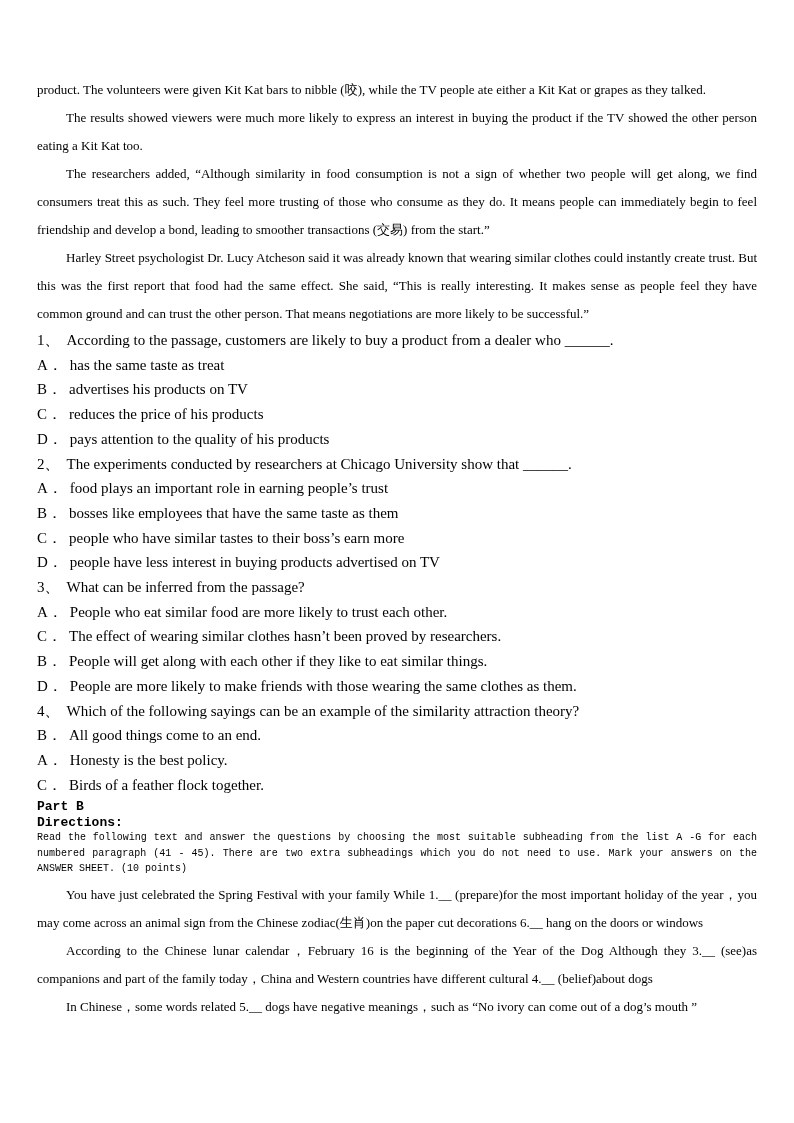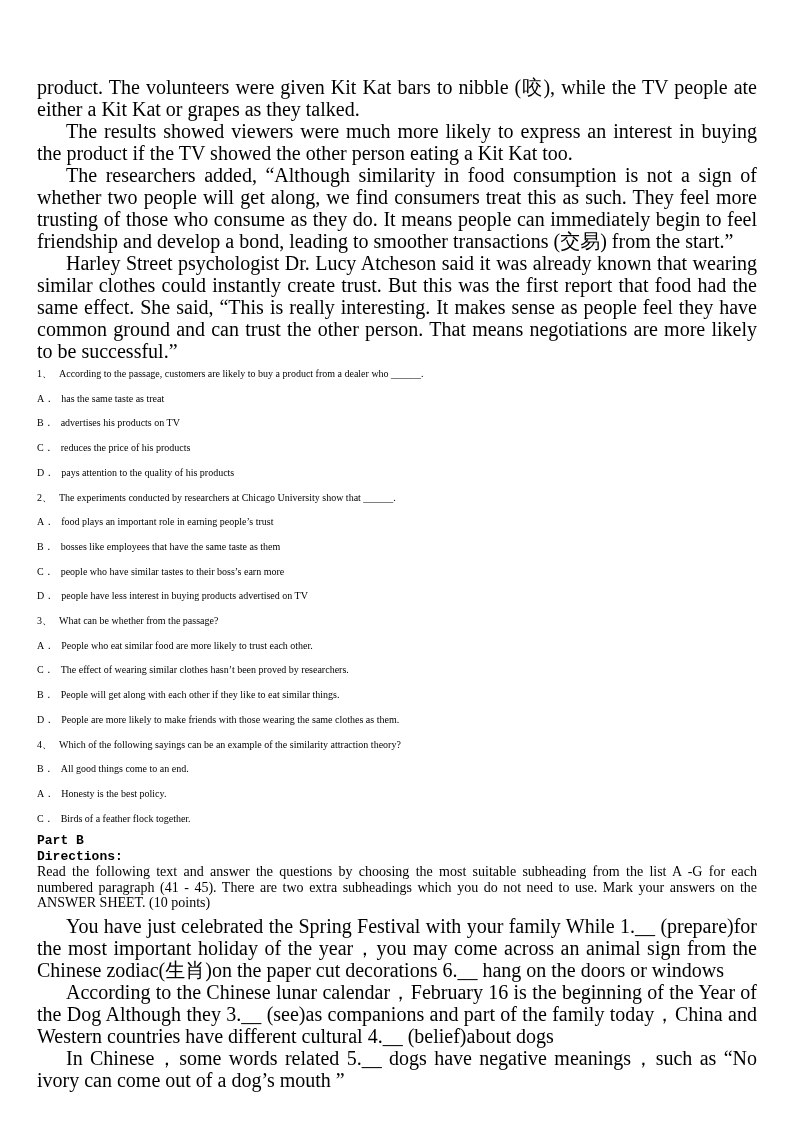--- a/index.html
+++ b/index.html
@@ -14,44 +14,43 @@
     font-family: "Liberation Serif", "DejaVu Serif", serif;
     overflow: hidden;
   }
   .page {
     box-sizing: border-box;
     width: 794px;
     height: 1123px;
     padding: 76px 37px 0 37px;
   }
   p { margin: 0; }
-  .serif-line { font-size: 20px; line-height: 22px; }
+  .serif-line { font-size: 13px; line-height: 28px; }
   .just { text-align: justify; }
   .indent { text-indent: 29px; }
   .questions .stem,
   .questions .opt {
-    font-size: 10px;
+    font-size: 15px;
     line-height: 24.7px;
     white-space: nowrap;
   }
   .qnum, .olabel { margin-right: 7px; }
   .partb {
     margin-top: 2px;
     font-family: "Liberation Mono", "DejaVu Sans Mono", monospace;
   }
   .pb-head {
     font-weight: bold;
     font-size: 13px;
     line-height: 15.5px;
   }
   .pb-dir {
-    font-size: 14px;
+    font-size: 10px;
     line-height: 15.3px;
     text-align: justify;
-    font-family: Liberation Serif, serif;
   }
   .cloze { margin-top: 5px; }
 </style>
 </head>
 <body>
 
 <div class="page">
 
   <section class="passage">
     <p class="serif-line just">product. The volunteers were given Kit Kat bars to nibble (咬), while the TV people ate either a Kit Kat or grapes as they talked.</p>
@@ -72,21 +71,21 @@
 
     <div class="q">
       <p class="stem"><span class="qnum">2、</span><span>The experiments conducted by researchers at Chicago University show that ______.</span></p>
       <p class="opt"><span class="olabel">A．</span><span>food plays an important role in earning people’s trust</span></p>
       <p class="opt"><span class="olabel">B．</span><span>bosses like employees that have the same taste as them</span></p>
       <p class="opt"><span class="olabel">C．</span><span>people who have similar tastes to their boss’s earn more</span></p>
       <p class="opt"><span class="olabel">D．</span><span>people have less interest in buying products advertised on TV</span></p>
     </div>
 
     <div class="q">
-      <p class="stem"><span class="qnum">3、</span><span>What can be whether from the passage?</span></p>
+      <p class="stem"><span class="qnum">3、</span><span>What can be inferred from the passage?</span></p>
       <p class="opt"><span class="olabel">A．</span><span>People who eat similar food are more likely to trust each other.</span></p>
       <p class="opt"><span class="olabel">C．</span><span>The effect of wearing similar clothes hasn’t been proved by researchers.</span></p>
       <p class="opt"><span class="olabel">B．</span><span>People will get along with each other if they like to eat similar things.</span></p>
       <p class="opt"><span class="olabel">D．</span><span>People are more likely to make friends with those wearing the same clothes as them.</span></p>
     </div>
 
     <div class="q">
       <p class="stem"><span class="qnum">4、</span><span>Which of the following sayings can be an example of the similarity attraction theory?</span></p>
       <p class="opt"><span class="olabel">B．</span><span>All good things come to an end.</span></p>
       <p class="opt"><span class="olabel">A．</span><span>Honesty is the best policy.</span></p>

